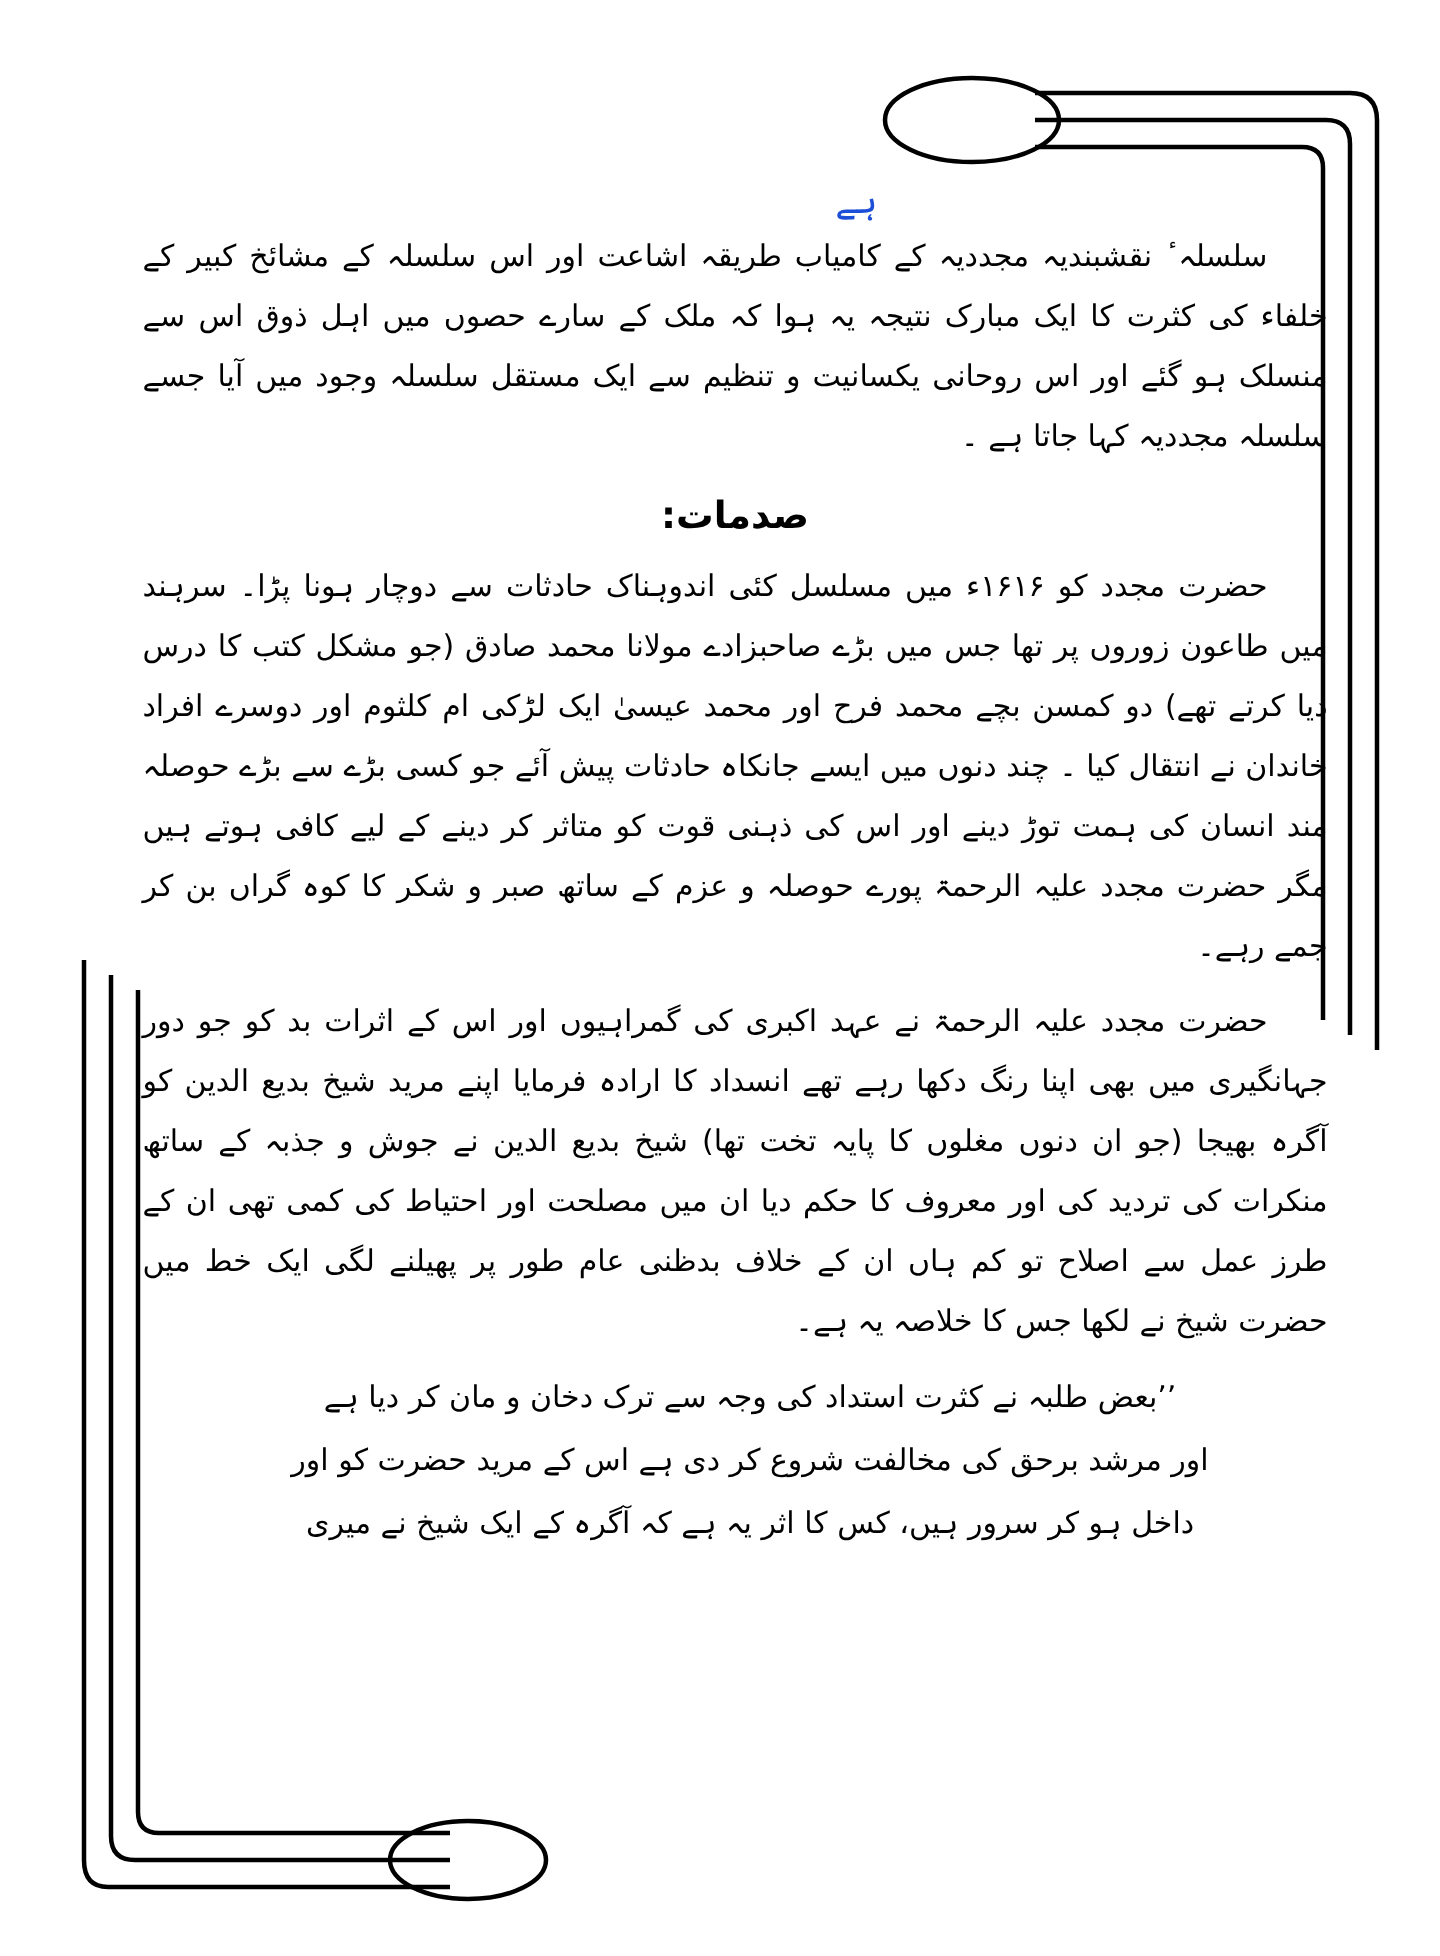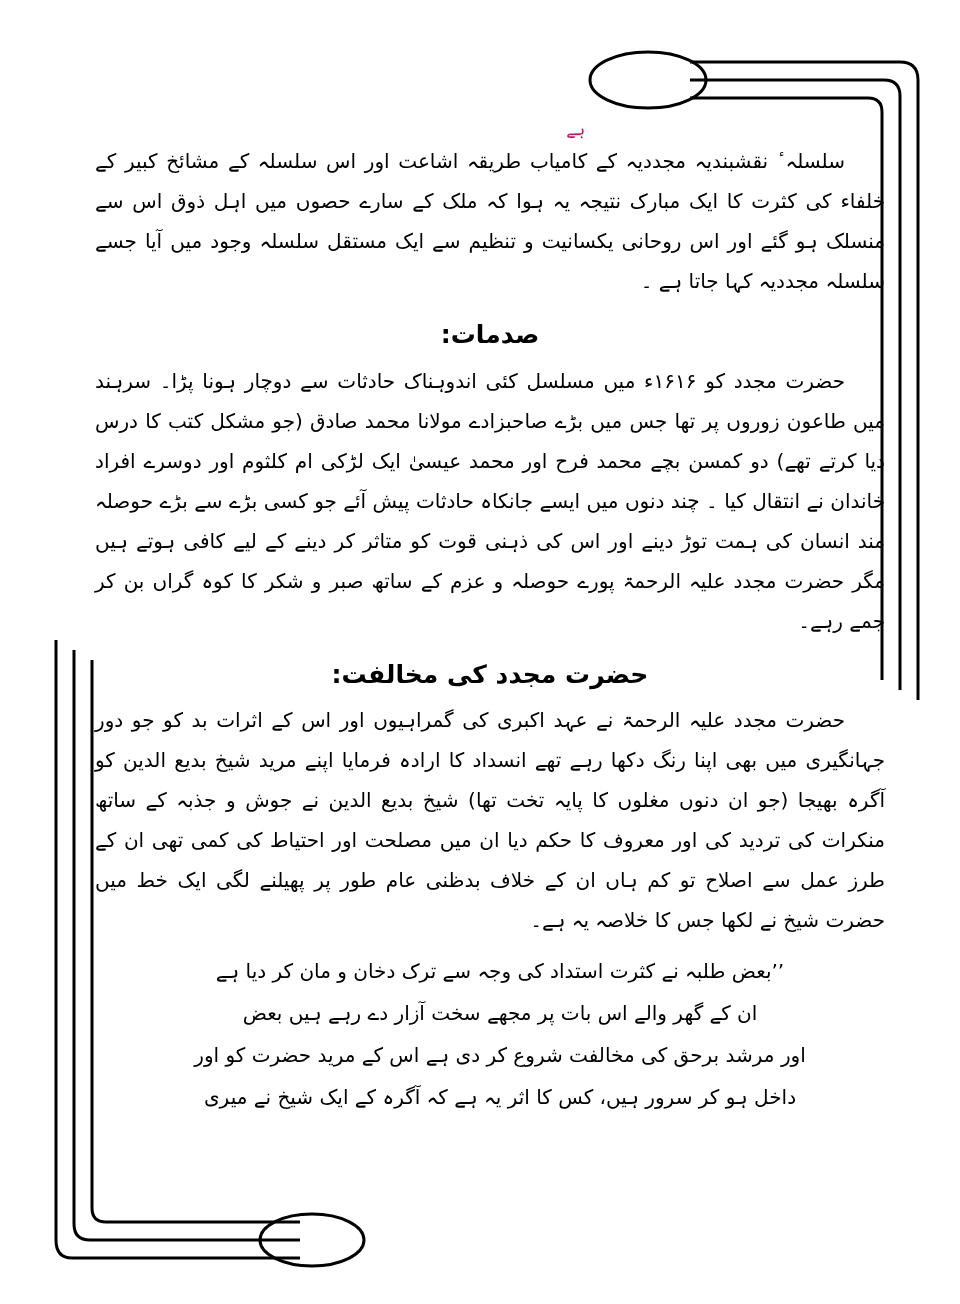--- a/index.html
+++ b/index.html
@@ -55,25 +55,25 @@
   .heading {
     font-size: 25px;
     font-weight: bold;
     line-height: 1.9;
     color: #000000;
     margin: 6px 0 2px 0;
     text-align: center;
   }
 
   .opening-mark {
-    font-size: 16px;
+    font-size: 24px;
     text-align: right;
     margin: 0 0 2px 0;
     padding-right: 300px;
-    color: #be185d;
+    color: #1d4ed8;
   }
 
   .quote-block {
     font-size: 20px;
     line-height: 2.1;
     color: #000000;
     margin: 10px 0 0 0;
     padding: 0 60px 0 80px;
     text-align: center;
   }
@@ -107,25 +107,23 @@
   <div class="content">
 
     <div class="opening-mark">ہے</div>
 
     <p class="para indent">سلسلہ ٔ نقشبندیہ مجددیہ کے کامیاب طریقہ اشاعت اور اس سلسلہ کے مشائخ کبیر کے خلفاء کی کثرت کا ایک مبارک نتیجہ یہ ہوا کہ ملک کے سارے حصوں میں اہل ذوق اس سے منسلک ہو گئے اور اس روحانی یکسانیت و تنظیم سے ایک مستقل سلسلہ وجود میں آیا جسے سلسلہ مجددیہ کہا جاتا ہے ۔</p>
 
     <h2 class="heading">صدمات:</h2>
 
     <p class="para indent">حضرت مجدد کو ۱۶۱۶ء میں مسلسل کئی اندوہناک حادثات سے دوچار ہونا پڑا۔ سرہند میں طاعون زوروں پر تھا جس میں بڑے صاحبزادے مولانا محمد صادق (جو مشکل کتب کا درس دیا کرتے تھے) دو کمسن بچے محمد فرح اور محمد عیسیٰ ایک لڑکی ام کلثوم اور دوسرے افراد خاندان نے انتقال کیا ۔ چند دنوں میں ایسے جانکاہ حادثات پیش آئے جو کسی بڑے سے بڑے حوصلہ مند انسان کی ہمت توڑ دینے اور اس کی ذہنی قوت کو متاثر کر دینے کے لیے کافی ہوتے ہیں مگر حضرت مجدد علیہ الرحمۃ پورے حوصلہ و عزم کے ساتھ صبر و شکر کا کوہ گراں بن کر جمے رہے۔</p>
 
-    <h2 class="heading">حضرت مجدد کی مخالفت:</h2>
 
     <p class="para indent">حضرت مجدد علیہ الرحمۃ نے عہد اکبری کی گمراہیوں اور اس کے اثرات بد کو جو دور جہانگیری میں بھی اپنا رنگ دکھا رہے تھے انسداد کا ارادہ فرمایا اپنے مرید شیخ بدیع الدین کو آگرہ بھیجا (جو ان دنوں مغلوں کا پایہ تخت تھا) شیخ بدیع الدین نے جوش و جذبہ کے ساتھ منکرات کی تردید کی اور معروف کا حکم دیا ان میں مصلحت اور احتیاط کی کمی تھی ان کے طرز عمل سے اصلاح تو کم ہاں ان کے خلاف بدظنی عام طور پر پھیلنے لگی ایک خط میں حضرت شیخ نے لکھا جس کا خلاصہ یہ ہے۔</p>
 
     <div class="quote-block">
       <span class="quote-line">’’بعض طلبہ نے کثرت استداد کی وجہ سے ترک دخان و مان کر دیا ہے</span>
-      <span class="quote-line">ان کے گھر والے اس بات پر مجھے سخت آزار دے رہے ہیں بعض</span>
       <span class="quote-line">اور مرشد برحق کی مخالفت شروع کر دی ہے اس کے مرید حضرت کو اور</span>
       <span class="quote-line">داخل ہو کر سرور ہیں، کس کا اثر یہ ہے کہ آگرہ کے ایک شیخ نے میری</span>
     </div>
 
   </div>
 </div>
 
 </body></html>

